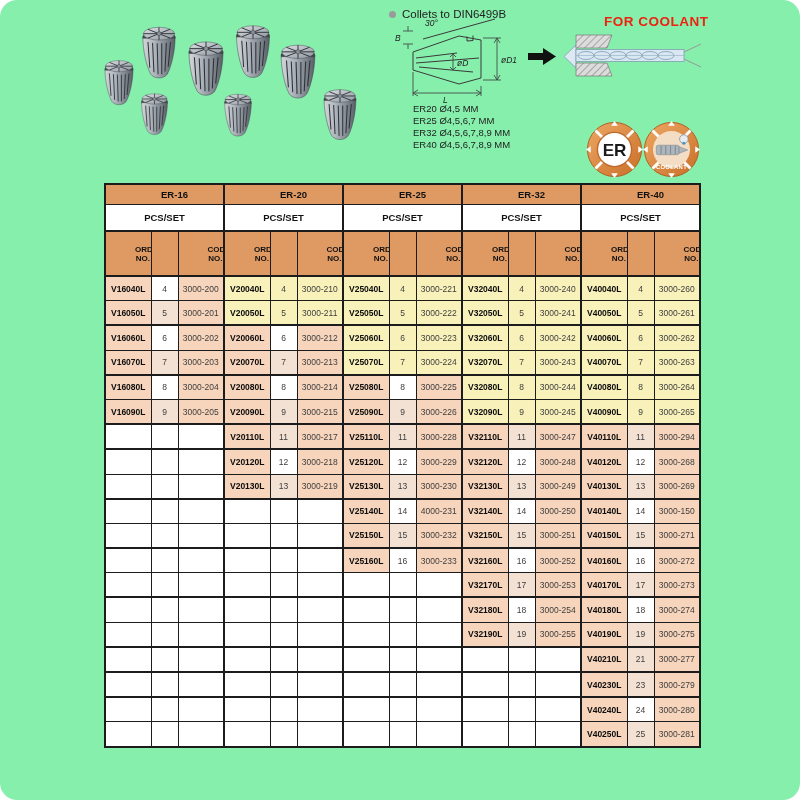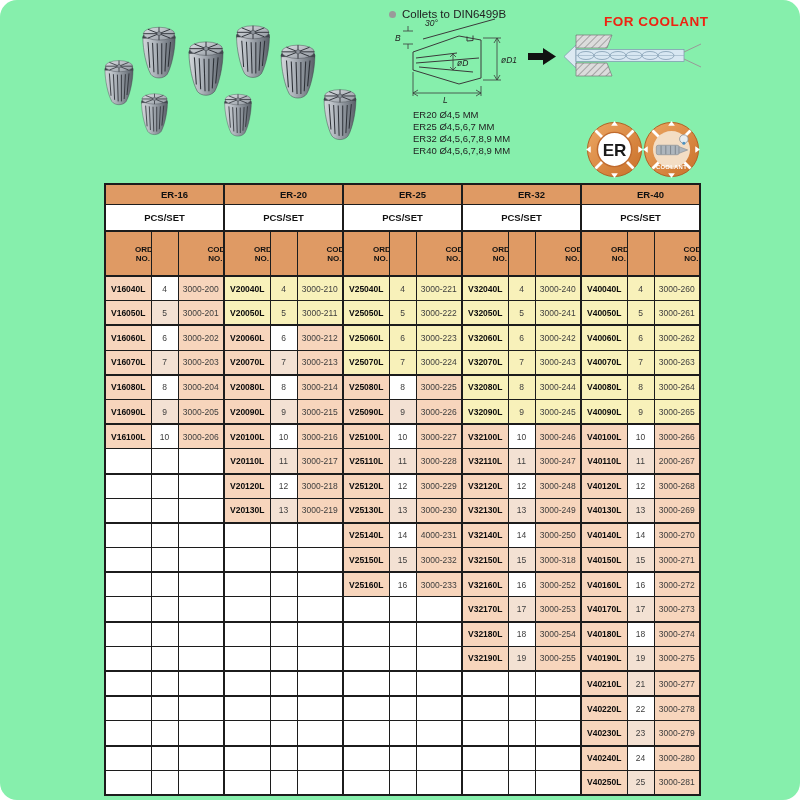--- a/index.html
+++ b/index.html
@@ -19,21 +19,21 @@
   #diagram text{font-size:8.5px;font-style:italic;fill:#222;font-family:"Liberation Sans",sans-serif;}
 
   
   #forcoolant{position:absolute;left:604px;top:14px;font-size:13.5px;font-weight:bold;color:var(--red);letter-spacing:.5px;}
   #coolpic{position:absolute;left:524px;top:30px;}
 
   
   #note{position:absolute;left:388px;top:92px;width:340px;font-size:9.5px;color:#222;line-height:12px;}
   #note .row1{display:flex;align-items:flex-start;}
   #note .legend{width:17px;height:11px;background:#f5efbe;border:1px solid #555;margin-right:8px;margin-top:1px;flex:none;}
-  #note .sizes{margin-left:25px;margin-top:17px;}
+  #note .sizes{margin-left:25px;margin-top:11px;}
 
   
   #badges{position:absolute;left:586px;top:121px;display:flex;gap:0;text-align:right;}
 
   
   #tblwrap{position:absolute;left:104px;top:183px;}
   table{border-collapse:collapse;table-layout:fixed;width:595px;border:2px solid var(--border);}
   td{padding:0;text-align:center;vertical-align:middle;overflow:hidden;white-space:nowrap;}
   thead td{background:var(--orange);color:#111;}
   tr.grp td{height:19px;font-size:9.5px;font-weight:bold;border:1px solid var(--border);padding-left:20px;}
@@ -430,53 +430,36 @@
             <td class="order gstart bg-p">V25090L</td>
             <td class="cap bg-pl">9</td>
             <td class="code bg-p">3000-226</td>
             <td class="order gstart bg-y">V32090L</td>
             <td class="cap bg-y">9</td>
             <td class="code bg-y">3000-245</td>
             <td class="order gstart bg-y">V40090L</td>
             <td class="cap bg-y">9</td>
             <td class="code bg-y">3000-265</td>
           </tr>
-          <tr>
-            <td class="order gstart bg-p">V16100L</td>
-            <td class="cap bg-w">10</td>
-            <td class="code bg-p">3000-206</td>
-            <td class="order gstart bg-p">V20100L</td>
-            <td class="cap bg-w">10</td>
-            <td class="code bg-p">3000-216</td>
-            <td class="order gstart bg-p">V25100L</td>
-            <td class="cap bg-w">10</td>
-            <td class="code bg-p">3000-227</td>
-            <td class="order gstart bg-p">V32100L</td>
-            <td class="cap bg-w">10</td>
-            <td class="code bg-p">3000-246</td>
-            <td class="order gstart bg-p">V40100L</td>
-            <td class="cap bg-w">10</td>
-            <td class="code bg-p">3000-266</td>
-          </tr>
           <tr class="thick">
             <td class="gstart"></td>
             <td></td>
             <td></td>
             <td class="order gstart bg-p">V20110L</td>
             <td class="cap bg-pl">11</td>
             <td class="code bg-p">3000-217</td>
             <td class="order gstart bg-p">V25110L</td>
             <td class="cap bg-pl">11</td>
             <td class="code bg-p">3000-228</td>
             <td class="order gstart bg-p">V32110L</td>
             <td class="cap bg-pl">11</td>
             <td class="code bg-p">3000-247</td>
             <td class="order gstart bg-p">V40110L</td>
             <td class="cap bg-pl">11</td>
-            <td class="code bg-p">2000-267</td>
+            <td class="code bg-p">3000-294</td>
           </tr>
           <tr>
             <td class="gstart"></td>
             <td></td>
             <td></td>
             <td class="order gstart bg-p">V20120L</td>
             <td class="cap bg-w">12</td>
             <td class="code bg-p">3000-218</td>
             <td class="order gstart bg-p">V25120L</td>
             <td class="cap bg-w">12</td>
@@ -513,35 +496,35 @@
             <td></td>
             <td></td>
             <td class="order gstart bg-p">V25140L</td>
             <td class="cap bg-w">14</td>
             <td class="code bg-p">4000-231</td>
             <td class="order gstart bg-p">V32140L</td>
             <td class="cap bg-w">14</td>
             <td class="code bg-p">3000-250</td>
             <td class="order gstart bg-p">V40140L</td>
             <td class="cap bg-w">14</td>
-            <td class="code bg-p">3000-270</td>
+            <td class="code bg-p">3000-150</td>
           </tr>
           <tr class="thick">
             <td class="gstart"></td>
             <td></td>
             <td></td>
             <td class="gstart"></td>
             <td></td>
             <td></td>
             <td class="order gstart bg-p">V25150L</td>
             <td class="cap bg-pl">15</td>
             <td class="code bg-p">3000-232</td>
             <td class="order gstart bg-p">V32150L</td>
             <td class="cap bg-pl">15</td>
-            <td class="code bg-p">3000-318</td>
+            <td class="code bg-p">3000-251</td>
             <td class="order gstart bg-p">V40150L</td>
             <td class="cap bg-pl">15</td>
             <td class="code bg-p">3000-271</td>
           </tr>
           <tr>
             <td class="gstart"></td>
             <td></td>
             <td></td>
             <td class="gstart"></td>
             <td></td>
@@ -617,37 +600,20 @@
             <td class="gstart"></td>
             <td></td>
             <td></td>
             <td class="gstart"></td>
             <td></td>
             <td></td>
             <td class="order gstart bg-p">V40210L</td>
             <td class="cap bg-pl">21</td>
             <td class="code bg-p">3000-277</td>
           </tr>
-          <tr>
-            <td class="gstart"></td>
-            <td></td>
-            <td></td>
-            <td class="gstart"></td>
-            <td></td>
-            <td></td>
-            <td class="gstart"></td>
-            <td></td>
-            <td></td>
-            <td class="gstart"></td>
-            <td></td>
-            <td></td>
-            <td class="order gstart bg-p">V40220L</td>
-            <td class="cap bg-w">22</td>
-            <td class="code bg-p">3000-278</td>
-          </tr>
           <tr class="thick">
             <td class="gstart"></td>
             <td></td>
             <td></td>
             <td class="gstart"></td>
             <td></td>
             <td></td>
             <td class="gstart"></td>
             <td></td>
             <td></td>

